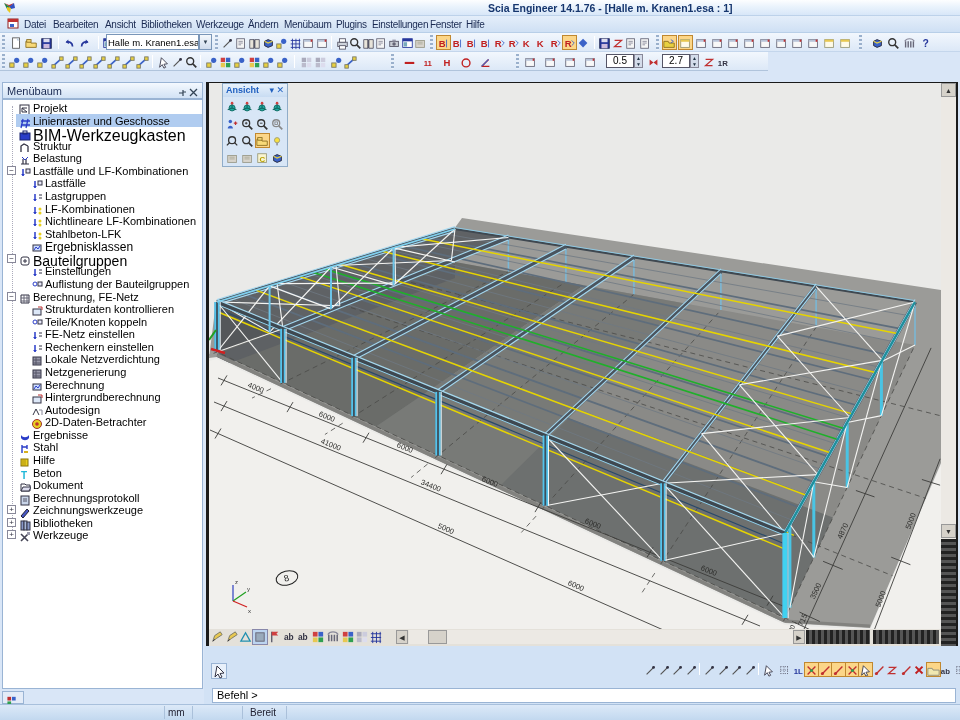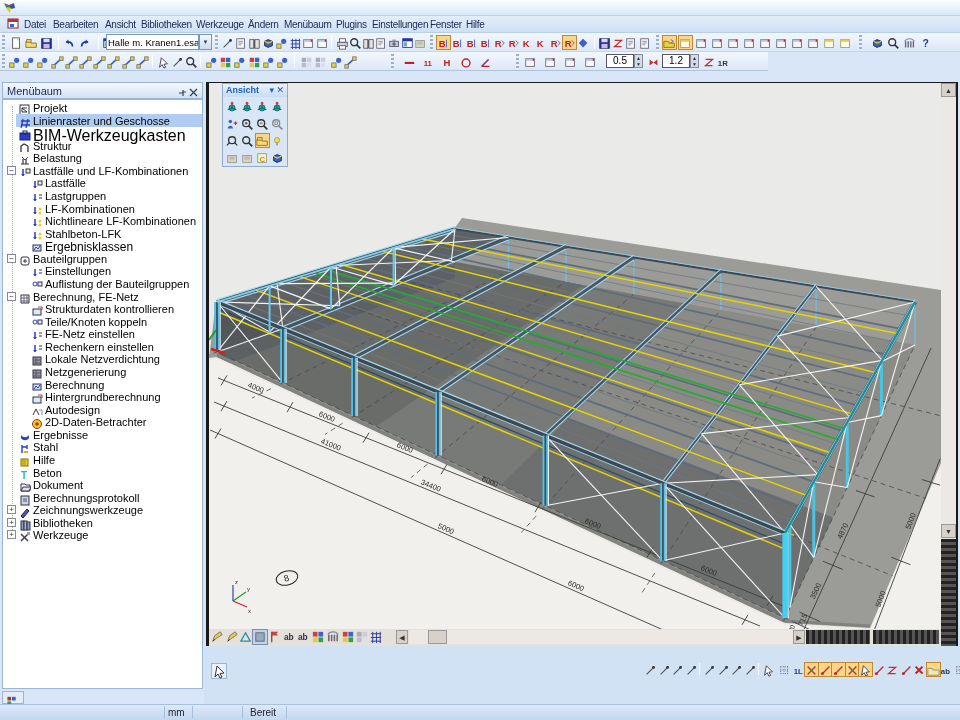--- a/index.html
+++ b/index.html
@@ -4,20 +4,21 @@
 body{width:960px;height:720px;font-family:"Liberation Sans",sans-serif;position:relative;background:#d9e6f7;overflow:hidden}
 .abs{position:absolute}
 </style></head><body>
 <div class="abs" style="left:0;top:0;width:960px;height:16px;background:linear-gradient(180deg,#fdfeff 0%,#eaf3fc 45%,#d8e7f8 100%);border-bottom:1px solid #bdd2ea">
 <svg class="abs" style="left:3px;top:1px" width="13" height="13" viewBox="0 0 13 13">
       <path d="M1 2l5 2 5-2-4 4z" fill="#c03030"></path>
       <path d="M1 2l3 6 3-2z" fill="#208040"></path>
       <path d="M6 6l5-4 1 5-4 1z" fill="#3050c0"></path>
       <path d="M4 6l4 1-1 5-3-3z" fill="#e8c820"></path>
     </svg>
+<div class="abs" style="left:488px;top:2px;font-size:10.5px;font-weight:bold;color:#16366e">Scia Engineer 14.1.76 - [Halle m. Kranen1.esa : 1]</div>
   </div>
 <div class="abs" style="left:0;top:16px;width:960px;height:17px;background:linear-gradient(180deg,#e4eefa,#cfe0f4);border-bottom:1px solid #b8cfe8">
 <svg class="abs" style="left:7px;top:2px" width="12" height="12" viewBox="0 0 12 12">
       <rect x="1" y="1" width="10" height="9" fill="#fff" stroke="#902020"></rect>
       <rect x="1" y="1" width="10" height="3" fill="#c03030"></rect>
       <rect x="3" y="6" width="4" height="3" fill="#3a62c8"></rect>
     </svg>
 <div class="abs" style="left:24px;top:3px;font-size:10px;letter-spacing:-0.3px;color:#1a2a52">Datei</div>
 <div class="abs" style="left:53px;top:3px;font-size:10px;letter-spacing:-0.3px;color:#1a2a52">Bearbeiten</div>
 <div class="abs" style="left:105px;top:3px;font-size:10px;letter-spacing:-0.3px;color:#1a2a52">Ansicht</div>
@@ -409,21 +410,21 @@
     <div style="position:absolute;left:584.0px;top:3px;width:13px;height:13px;"><svg width="13" height="13" viewBox="0 0 15 15">
         <rect x="2" y="3" width="10" height="9" fill="#f8f8f8" stroke="#667"></rect>
         <rect x="2" y="3" width="10" height="2.5" fill="#b8c4d8"></rect>
         <rect x="10" y="3" width="2" height="2.5" fill="#c03030"></rect>
       </svg></div>
     <div class="abs" style="left:606px;top:2px;width:28px;height:14px;background:#fff;border:1px solid #556;font-size:10px;text-align:center;color:#000">0.5</div>
     <div class="abs" style="left:634px;top:2px;width:9px;height:14px;background:#d4dcea;border:1px solid #889;font-size:5px;line-height:6px;text-align:center;color:#234">▲<br>▼</div>
     <div style="position:absolute;left:647.0px;top:3px;width:13px;height:13px;"><svg width="13" height="13" viewBox="0 0 15 15">
         <path d="M3 4v7l9-7v7z" fill="#c03030"></path>
       </svg></div>
-    <div class="abs" style="left:662px;top:2px;width:28px;height:14px;background:#fff;border:1px solid #556;font-size:10px;text-align:center;color:#000">1.2</div>
+    <div class="abs" style="left:662px;top:2px;width:28px;height:14px;background:#fff;border:1px solid #556;font-size:10px;text-align:center;color:#000">2.7</div>
     <div class="abs" style="left:690px;top:2px;width:9px;height:14px;background:#d4dcea;border:1px solid #889;font-size:5px;line-height:6px;text-align:center;color:#234">▲<br>▼</div>
     <div style="position:absolute;left:703.0px;top:3px;width:13px;height:13px;"><svg width="13" height="13" viewBox="0 0 15 15">
         <path d="M3 4h8l-8 7h8" fill="none" stroke="#c03030" stroke-width="1.5"></path>
       </svg></div>
     <div style="position:absolute;left:717.0px;top:3px;width:13px;height:13px;"><svg width="13" height="13" viewBox="0 0 15 15">
         <text x="1" y="11" font-size="9" fill="#334" font-weight="bold">1R</text>
       </svg></div>
 </div>
 <div class="abs" style="left:0;top:71px;width:204px;height:622px;background:#d9e6f7">
 <div class="abs" style="left:2px;top:11px;right:1px;height:17px;background:linear-gradient(180deg,#f4f9fe,#d2e2f5);border:1px solid #9ab4d4;font-size:11px;color:#1a2a52;padding:2px 4px">Menübaum<span class="abs" style="right:15px;top:4px"><svg width="9" height="9" viewBox="0 0 9 9">
@@ -500,21 +501,21 @@
       <div style="position:absolute;left:28px;top:140px;width:12px;height:12px"><svg width="12" height="12" viewBox="0 0 12 12">
           <rect x="2" y="3" width="8" height="6" fill="#cdf" stroke="#334"></rect>
           <path d="M3 8l2-3 2 2 2-3" stroke="#2a3cc8" fill="none"></path>
         </svg></div>
       <div style="position:absolute;left:42px;top:140px;font-size:12px;color:#000;white-space:nowrap">Ergebnisklassen</div>
       <div style="position:absolute;left:4px;top:154px;width:9px;height:9px;border:1px solid #889;background:#fff;font:8px/7px 'Liberation Sans';text-align:center;color:#334">−</div>
       <div style="position:absolute;left:16px;top:153px;width:12px;height:12px"><svg width="12" height="12" viewBox="0 0 12 12">
           <rect x="2" y="2" width="8" height="8" rx="2" fill="#fff" stroke="#334"></rect>
           <path d="M4 6h4M6 4v4" stroke="#334"></path>
         </svg></div>
-      <div style="position:absolute;left:30px;top:153px;font-size:11px;color:#000;white-space:nowrap">Bauteilgruppen</div>
+      <div style="position:absolute;left:30px;top:153px;font-size:14px;color:#000;white-space:nowrap">Bauteilgruppen</div>
       <div style="position:absolute;left:28px;top:165px;width:12px;height:12px"><svg width="12" height="12" viewBox="0 0 12 12">
           <path d="M4 2v7" stroke="#2a3cc8" stroke-width="1.5"></path>
           <path d="M4 9l-2-2h4z" fill="#2a3cc8"></path>
           <path d="M8 3h3M8 6h3" stroke="#334"></path>
         </svg></div>
       <div style="position:absolute;left:42px;top:165px;font-size:11px;color:#000;white-space:nowrap">Einstellungen</div>
       <div style="position:absolute;left:28px;top:178px;width:12px;height:12px"><svg width="12" height="12" viewBox="0 0 12 12">
           <circle cx="4" cy="4" r="2" fill="none" stroke="#2a3cc8"></circle>
           <rect x="7" y="2" width="4" height="4" fill="#e8e8f8" stroke="#334"></rect>
         </svg></div>
@@ -1082,20 +1083,21 @@
     <div class="abs" style="left:722.5px;top:17px;width:13px;height:13px;background:#fcd688;outline:1px solid #c08830;"><svg width="13" height="13" viewBox="0 0 15 15">
         <path d="M1 5h5l1 2h7v6H1z" fill="#f0e8b0" stroke="#887"></path>
       </svg></div>
     <div class="abs" style="left:736.0px;top:17px;width:13px;height:13px;"><svg width="13" height="13" viewBox="0 0 15 15">
         <text x="1" y="11" font-size="9" fill="#334" font-weight="bold">ab</text>
       </svg></div>
     <div class="abs" style="left:749.5px;top:17px;width:13px;height:13px;"><svg width="13" height="13" viewBox="0 0 15 15">
         <path d="M3 3h9M3 7h9M3 11h9" stroke="#556" stroke-width="1" stroke-dasharray="1 1.5"></path>
         <path d="M3 3v8M7 3v8M11 3v8" stroke="#556" stroke-width="1" stroke-dasharray="1 1.5"></path>
       </svg></div>
+<div class="abs" style="left:8px;top:42px;width:744px;height:15px;background:#fff;border:1px solid #9ab4d4;font-size:11px;color:#000;padding:0 4px">Befehl &gt;</div>
 </div>
 <div class="abs" style="left:0;top:704px;width:960px;height:16px;background:linear-gradient(180deg,#dce9f8,#c2d8ef);border-top:1px solid #a8c0dc;font-size:10px;color:#223">
 <div class="abs" style="left:168px;top:2px">mm</div>
 <div class="abs" style="left:196px;top:18px;width:47px;height:15px;background:#f0f5fb;border:1px solid #9ab4d4;padding:1px 18px;white-space:nowrap;overflow:hidden">Ebene XY</div>
 <div class="abs" style="left:250px;top:2px">Bereit</div>
 <div class="abs" style="left:164px;top:1px;width:1px;height:13px;background:#aac0da"></div>
 <div class="abs" style="left:192px;top:1px;width:1px;height:13px;background:#aac0da"></div>
 <div class="abs" style="left:242px;top:1px;width:1px;height:13px;background:#aac0da"></div>
 <div class="abs" style="left:286px;top:1px;width:1px;height:13px;background:#aac0da"></div>
 </div>

